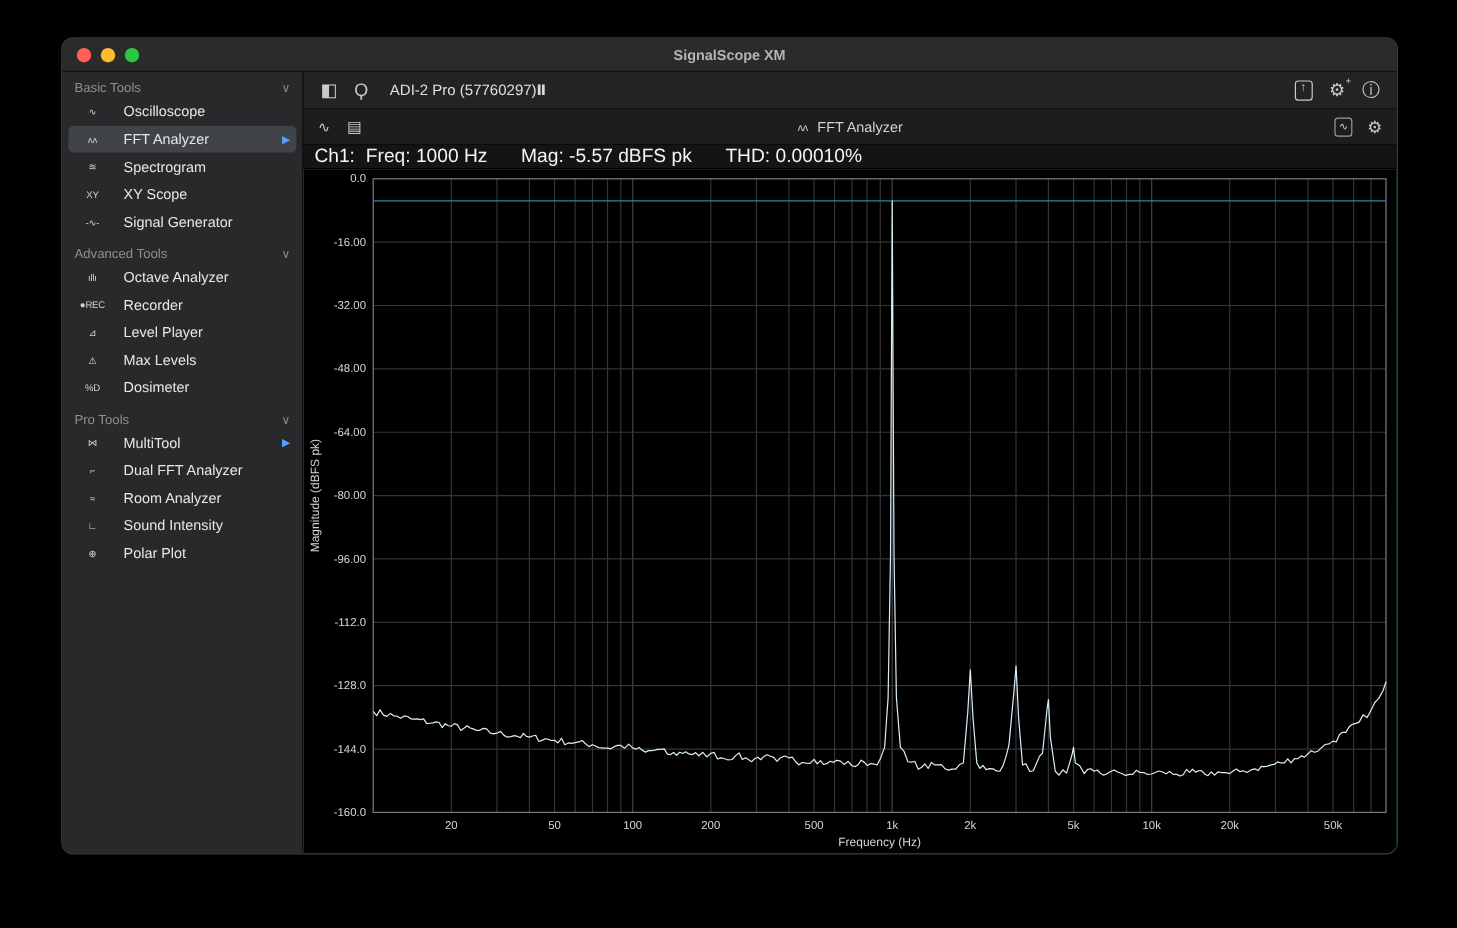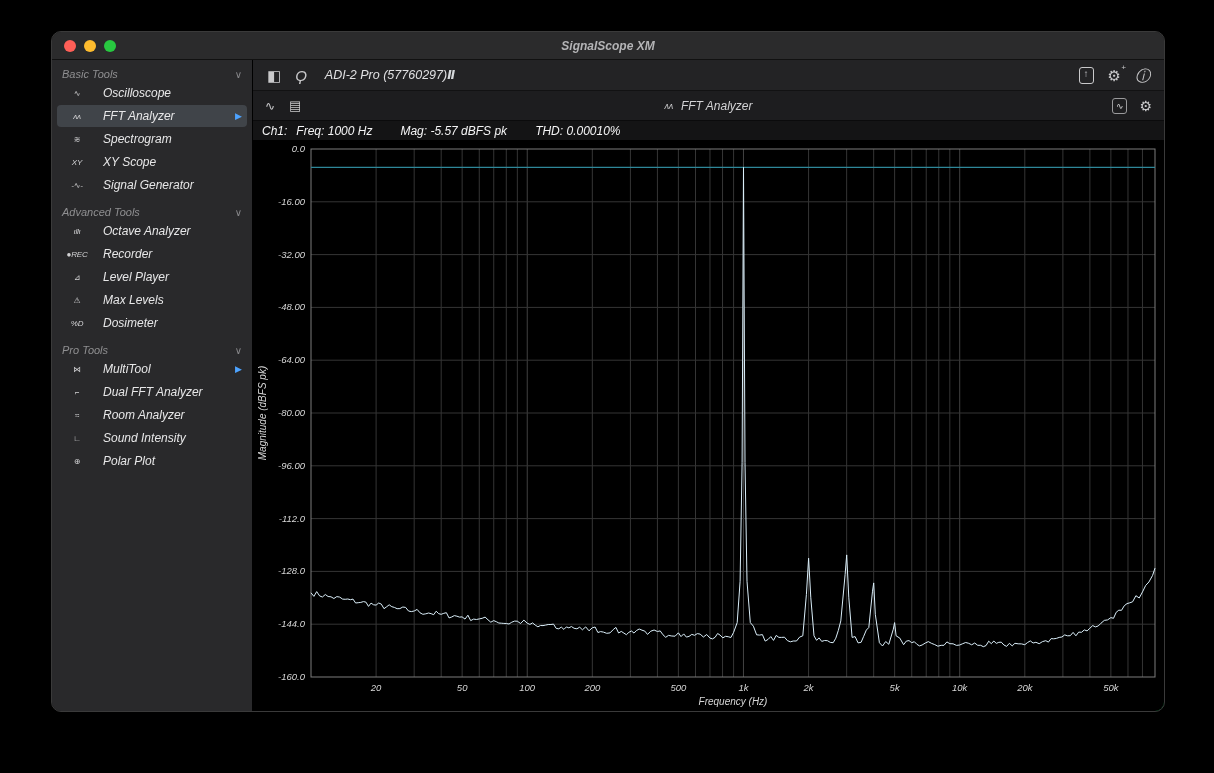--- a/index.html
+++ b/index.html
@@ -1,20 +1,20 @@
 <!DOCTYPE html>
 <html><head>
 <meta charset="utf-8">
 <style>
   html,body{margin:0;padding:0;background:#000;width:1214px;height:773px;overflow:hidden;
     font-family:"Liberation Sans","DejaVu Sans",sans-serif;-webkit-font-smoothing:antialiased;}
   .desktop{position:relative;width:1214px;height:773px;background:#000;}
   .window{position:absolute;left:51px;top:31px;width:1114px;height:681px;background:#1e1e1f;
     border-radius:10px;overflow:hidden;display:flex;flex-direction:column;
-    box-shadow:0 30px 70px rgba(0,0,0,.7);border:1px solid #3a3a3a;box-sizing:border-box;font-style:italic;}
+    box-shadow:0 30px 70px rgba(0,0,0,.7);border:1px solid #3a3a3a;box-sizing:border-box;}
   
   .titlebar{height:27px;flex:0 0 auto;background:#2b2b2c;display:flex;align-items:center;position:relative;border-bottom:1px solid #111;}
   .traffic{display:flex;gap:8px;padding-left:12px;z-index:2;}
   .light{width:12px;height:12px;border-radius:50%;}
   .light.red{background:#ff5f57;}.light.yellow{background:#febc2e;}.light.green{background:#28c840;}
   .wtitle{position:absolute;left:0;right:0;text-align:center;font-size:12px;font-weight:bold;color:#b4b4b6;}
   
   .wbody{flex:1;display:flex;min-height:0;justify-content:space-between;}
   .sidebar{width:201px;flex:0 0 auto;background:#29292b;border-right:1px solid #000;padding:4px 0 0 0;box-sizing:border-box;overflow:hidden;}
   .main{flex:1;min-width:0;display:flex;flex-direction:column;background:#1a1a1c;}
@@ -38,21 +38,21 @@
   .gear-badge{position:relative;display:inline-block;}
   .gear-badge .badge{position:absolute;top:-4px;right:-5px;font-size:8px;color:#c9c9cb;}
   
   .toolbar2{height:29px;flex:0 0 auto;background:#1d1d1f;display:flex;align-items:center;padding:0 12px;border-bottom:1px solid #0b0b0c;position:relative;}
   .tb2-left{display:flex;align-items:center;gap:14px;}
   .tb2-center{position:absolute;left:50%;transform:translateX(-50%);display:flex;align-items:center;gap:8px;color:#d2d2d4;font-size:12px;}
   .tb2-center .wave{font-size:9px;color:#c9c9cb;letter-spacing:-0.3px;}
   .tb2-right{margin-left:auto;display:flex;align-items:center;gap:12px;}
   .chart-box{border:1px solid #9a9a9c;border-radius:3px;padding:0 3px;height:14px;display:inline-flex;align-items:center;color:#d8d8da;font-size:9px;}
   
-  .readout{height:19px;flex:0 0 auto;background:#141415;display:flex;align-items:center;padding:0 9px;color:#f4f4f5;font-size:12px;border-bottom:1px solid #000;}
+  .readout{height:19px;flex:0 0 auto;background:#141415;display:flex;align-items:center;padding:0 9px;color:#f4f4f5;font-size:16px;border-bottom:1px solid #000;}
   .readout .ch{margin-right:9px;}
   .readout .fld{margin-right:28px;}
   
   .chart-wrap{flex:1;min-height:0;background:#15803d;position:relative;}
   .chart-wrap svg{position:absolute;left:0;top:0;}
   svg text{font-family:"Liberation Sans","DejaVu Sans",sans-serif;}
 </style>
 </head>
 <body>
 

